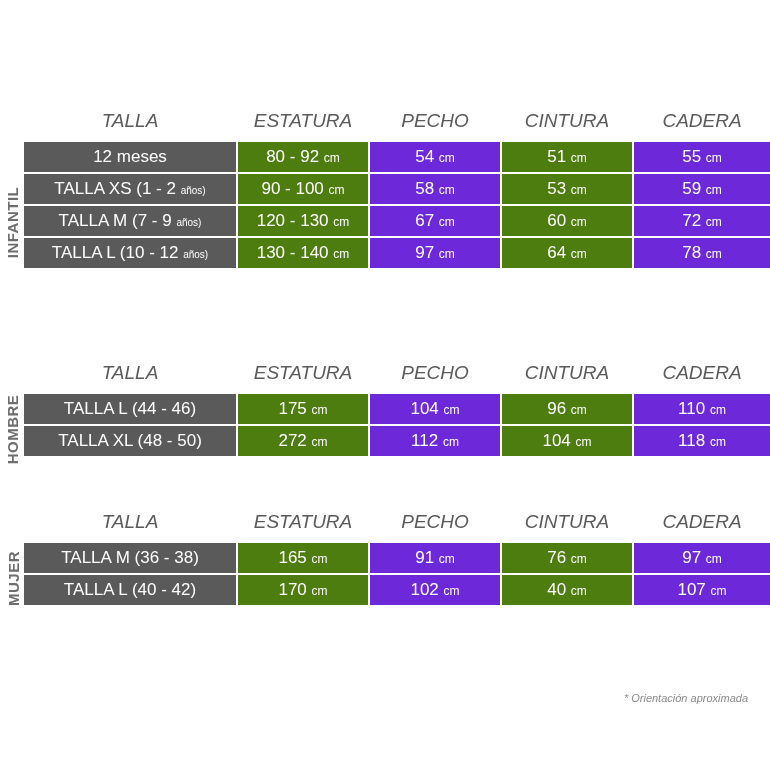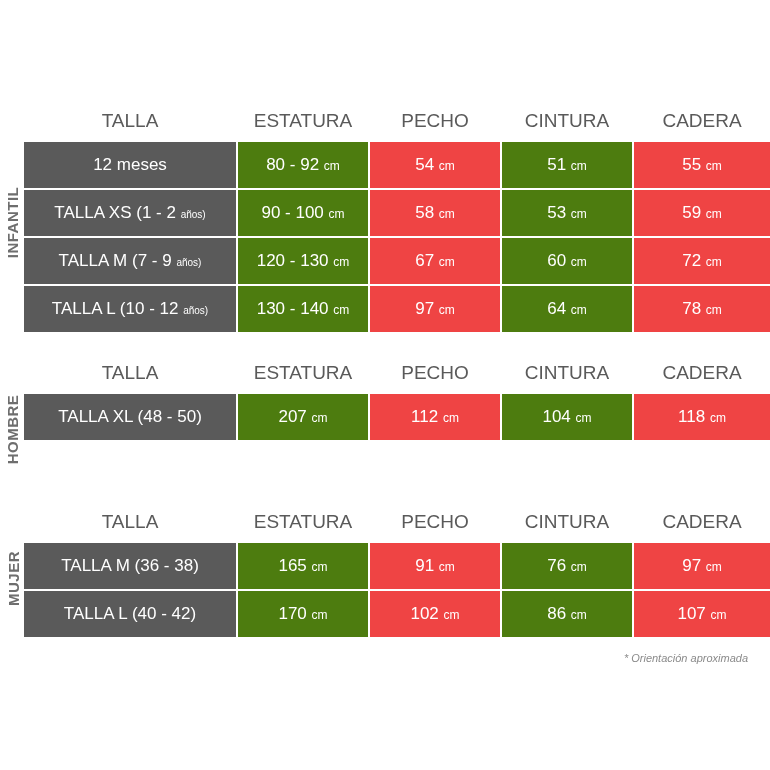--- a/index.html
+++ b/index.html
@@ -52,59 +52,61 @@
     width: 748px;
     table-layout: fixed;
   }
   table.sizes th {
     font-weight: normal;
     color: #5a5a5a;
     font-size: 19px;
     padding: 4px 0 8px 0;
     text-align: center;
     background: transparent;
+    font-style: italic;
   }
   table.sizes td {
     text-align: center;
     color: #ffffff;
     font-size: 17px;
     height: 30px;
-    padding: 8px;
+    padding: 0;
     vertical-align: middle;
   }
   td.sizecell {
     background: #5a5a5a;
     font-size: 18px;
   }
   td.valcell {
     background: #4d7c0f;
     font-size: 18px;
   }
   td.valcell.alt {
-    background: #ef4444;
+    background: #6d28d9;
   }
   .unit {
     font-size: 12px;
   }
   .small-age {
     font-size: 10px;
   }
 
   col.c-talla { width: 212px; }
   col.c-est { width: 130px; }
   col.c-pecho { width: 130px; }
   col.c-cint { width: 130px; }
   col.c-cad { width: 136px; }
 
   .footnote {
     position: absolute;
     right: 22px;
     font-size: 11px;
     color: #8a8a8a;
     font-style: italic;
+    margin-top: 40px;
   }
 
   #sec-infantil { position: absolute; top: 104px; left: 0; }
   #sec-hombre  { position: absolute; top: 356px; left: 0; }
   #sec-mujer   { position: absolute; top: 505px; left: 0; }
   #footnote    { top: 652px; }
 </style>
 </head>
 <body>
 
@@ -180,22 +182,29 @@
         <tr>
           <th>TALLA</th>
           <th>ESTATURA</th>
           <th>PECHO</th>
           <th>CINTURA</th>
           <th>CADERA</th>
         </tr>
       </thead>
       <tbody>
         <tr>
+          <td class="sizecell">TALLA L (44 - 46)</td>
+          <td class="valcell"><span>175</span> <span class="unit">cm</span></td>
+          <td class="valcell alt"><span>104</span> <span class="unit">cm</span></td>
+          <td class="valcell"><span>96</span> <span class="unit">cm</span></td>
+          <td class="valcell alt"><span>110</span> <span class="unit">cm</span></td>
+        </tr>
+        <tr>
           <td class="sizecell">TALLA XL (48 - 50)</td>
-          <td class="valcell"><span>207</span> <span class="unit">cm</span></td>
+          <td class="valcell"><span>272</span> <span class="unit">cm</span></td>
           <td class="valcell alt"><span>112</span> <span class="unit">cm</span></td>
           <td class="valcell"><span>104</span> <span class="unit">cm</span></td>
           <td class="valcell alt"><span>118</span> <span class="unit">cm</span></td>
         </tr>
       </tbody>
     </table>
   </div>
 
   <div class="section" id="sec-mujer">
     <div class="vlabel" style="top:36px;height:74px;">
@@ -223,21 +232,21 @@
           <td class="sizecell">TALLA M (36 - 38)</td>
           <td class="valcell"><span>165</span> <span class="unit">cm</span></td>
           <td class="valcell alt"><span>91</span> <span class="unit">cm</span></td>
           <td class="valcell"><span>76</span> <span class="unit">cm</span></td>
           <td class="valcell alt"><span>97</span> <span class="unit">cm</span></td>
         </tr>
         <tr>
           <td class="sizecell">TALLA L (40 - 42)</td>
           <td class="valcell"><span>170</span> <span class="unit">cm</span></td>
           <td class="valcell alt"><span>102</span> <span class="unit">cm</span></td>
-          <td class="valcell"><span>86</span> <span class="unit">cm</span></td>
+          <td class="valcell"><span>40</span> <span class="unit">cm</span></td>
           <td class="valcell alt"><span>107</span> <span class="unit">cm</span></td>
         </tr>
       </tbody>
     </table>
   </div>
 
   <div class="footnote" id="footnote">* Orientación aproximada</div>
 
 </div>
 

